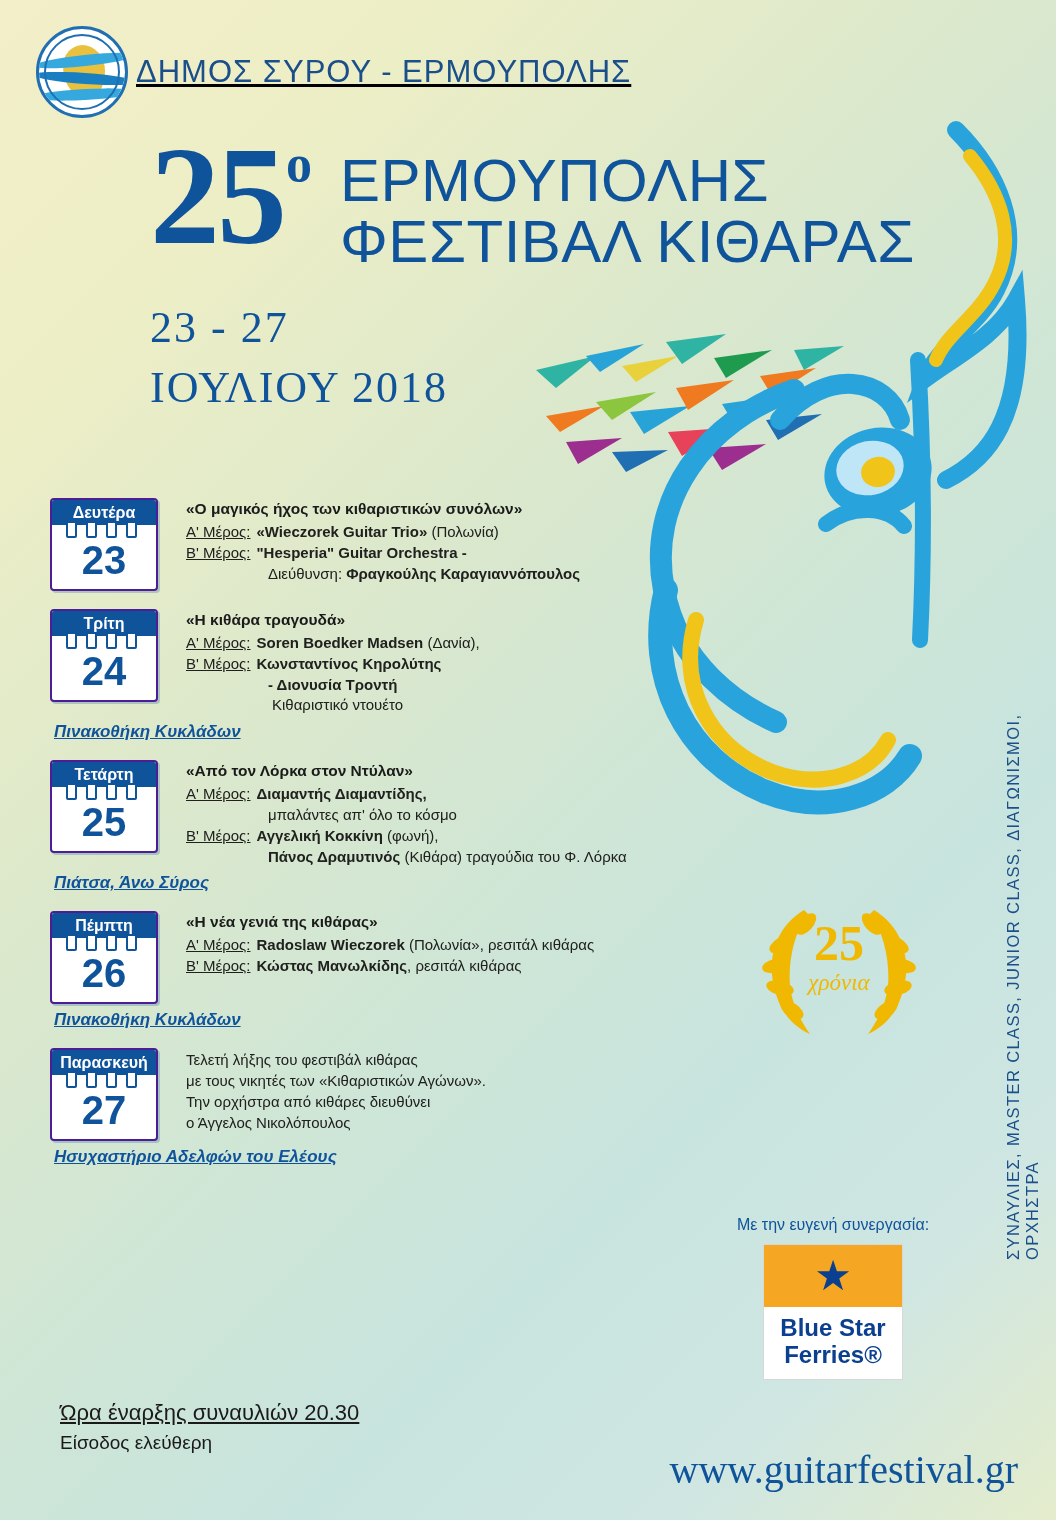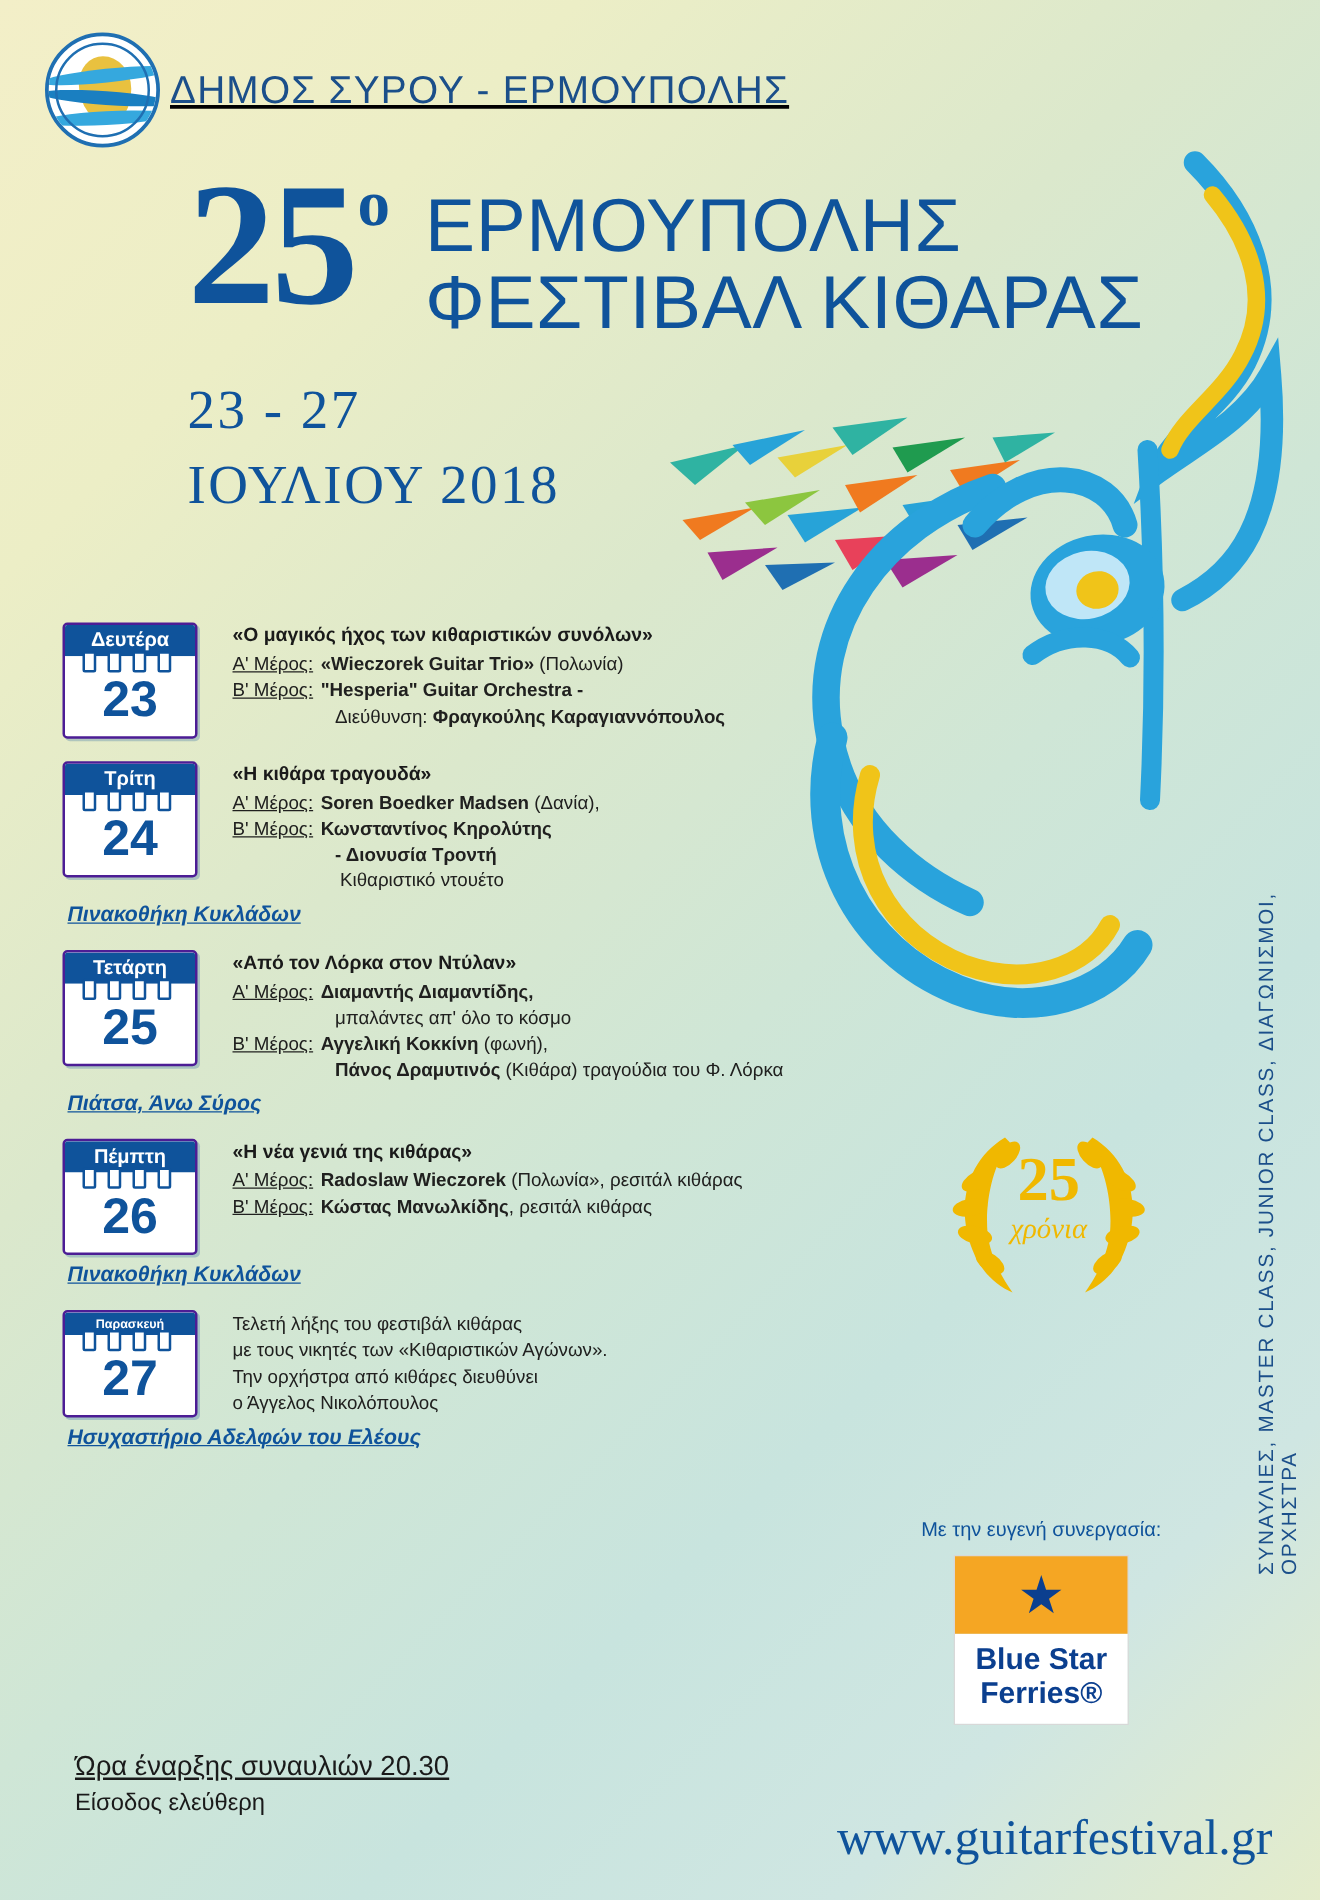--- a/index.html
+++ b/index.html
@@ -498,21 +498,21 @@
           <div class="line"><span class="part">Α' Μέρος:</span><span class="bold">Radoslaw Wieczorek</span><span> (Πολωνία», ρεσιτάλ κιθάρας</span></div>
           <div class="line"><span class="part">Β' Μέρος:</span><span class="bold">Κώστας Μανωλκίδης</span><span>, ρεσιτάλ κιθάρας</span></div>
         </div>
       </div>
       <div class="venue">Πινακοθήκη Κυκλάδων</div>
     </div>
 
     <div class="day">
       <div class="day-row">
         <div class="cal">
-          <div class="cal-head" style="font-size:10px;">Παρασκευή</div>
+          <div class="cal-head" style="font-size:16px;">Παρασκευή</div>
           <div class="cal-rings">
               <span></span>
               <span></span>
               <span></span>
               <span></span>
             </div>
           <div class="cal-num">27</div>
         </div>
         <div class="info">
           <div class="line"><span>Τελετή λήξης του φεστιβάλ κιθάρας</span></div>

